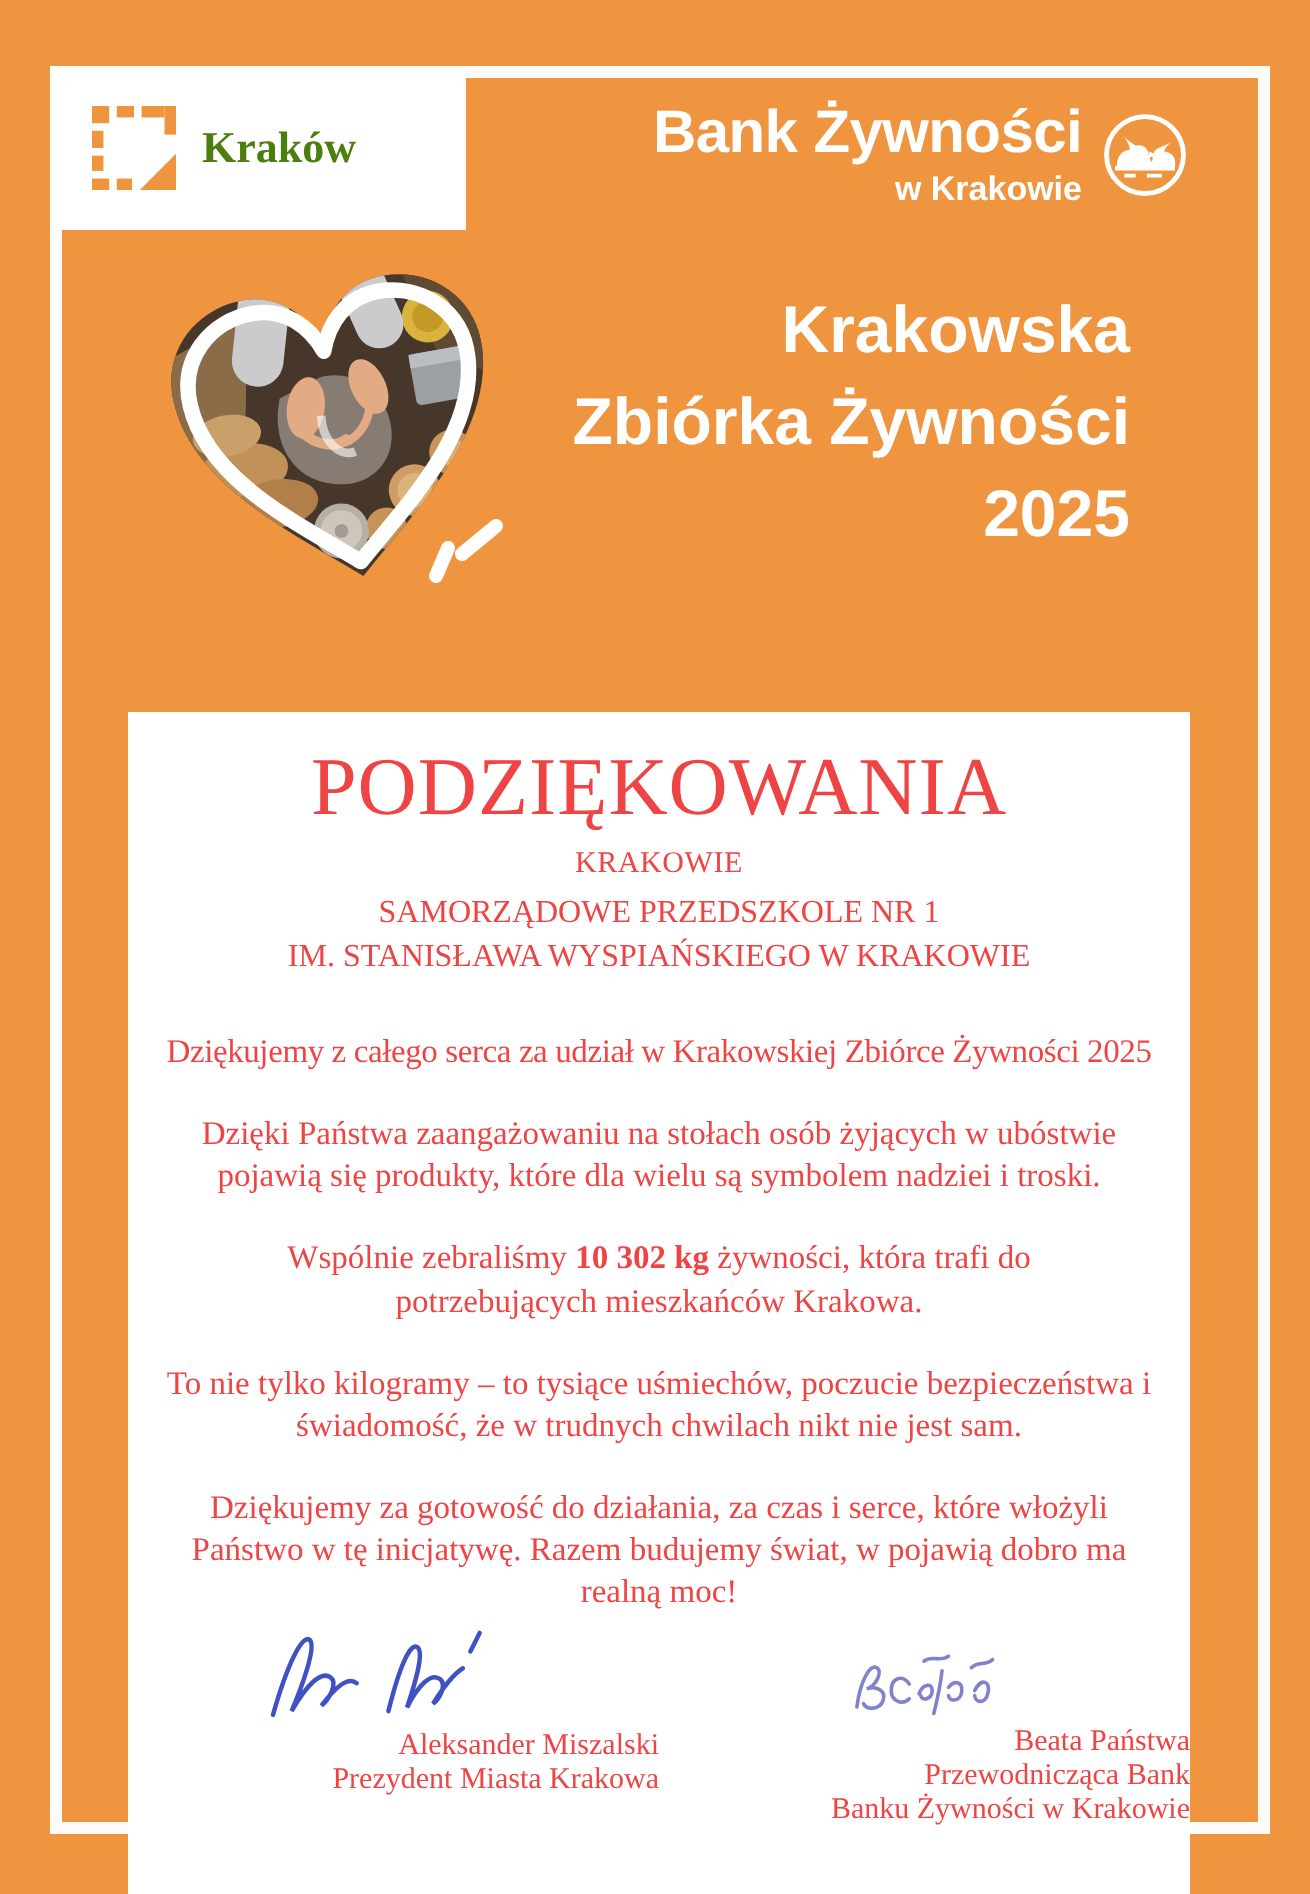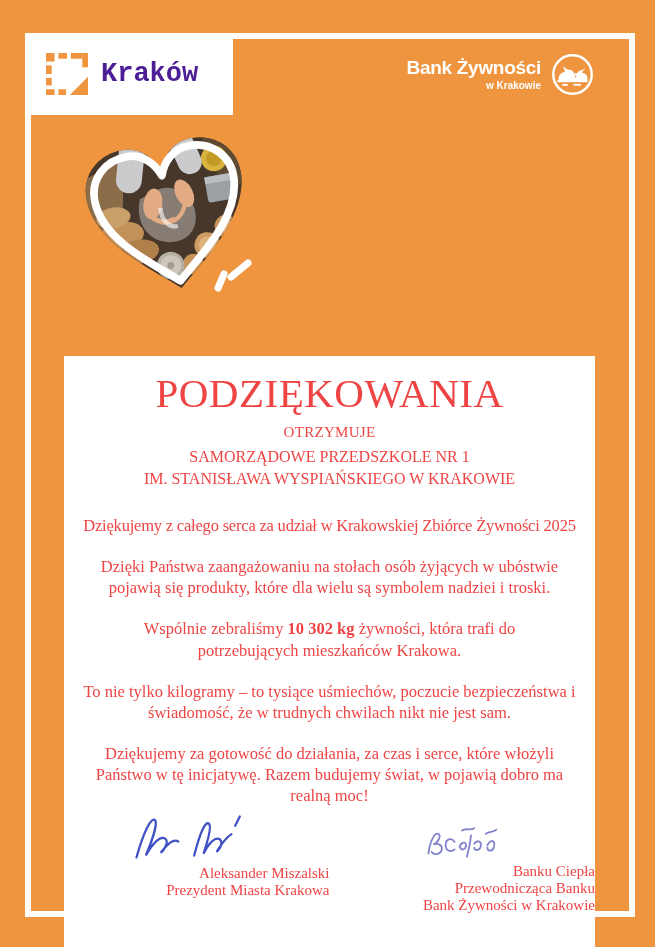--- a/index.html
+++ b/index.html
@@ -5,28 +5,28 @@
   html,body{margin:0;padding:0;}
   body{width:655px;height:947px;font-family:"Liberation Serif",serif;}
   .page{position:relative;width:655px;height:947px;background:#ef9540;overflow:hidden;}
 
   
   .frame{position:absolute;left:25px;top:33px;width:598px;height:872px;border:6px solid #fdfcf9;}
 
   
   .krakow-box{position:absolute;left:25px;top:33px;width:208px;height:82px;background:#ffffff;
     display:flex;align-items:center;gap:13px;padding-left:21px;box-sizing:border-box;}
-  .krakow-label{color:#4c1d95;font-family:Liberation Mono, monospace;font-weight:bold;font-size:27px;letter-spacing:0;}
+  .krakow-label{color:#4d7c0f;font-family:Liberation Serif, serif;font-weight:bold;font-size:22px;letter-spacing:0;}
 
   
   .bank-logo{position:absolute;right:60px;top:52px;display:flex;align-items:center;gap:9px;color:#ffffff;
     font-family:"Liberation Sans",sans-serif;font-weight:bold;}
   .bank-text{text-align:right;line-height:1;}
-  .bank-line1{font-size:19px;letter-spacing:-0.3px;margin-left:24px;}
-  .bank-line2{font-size:10px;margin-top:4px;}
+  .bank-line1{font-size:30px;letter-spacing:-0.3px;margin-left:24px;}
+  .bank-line2{font-size:17px;margin-top:4px;}
 
   
   .heart-svg{position:absolute;left:83px;top:134px;transform:rotate(-10deg);}
   .sparkles{position:absolute;left:205px;top:250px;}
   .hero-title{position:absolute;top:142px;right:90px;text-align:right;color:#ffffff;
     font-family:"Liberation Sans",sans-serif;font-weight:bold;font-size:33px;line-height:46px;}
 
   
   .card{position:absolute;left:64px;top:323px;width:531px;height:663px;background:#ffffff;
     text-align:center;color:#ef4444;box-sizing:border-box;padding-top:15px;overflow:hidden;margin-top:33px;}
@@ -133,24 +133,29 @@
     <path d="M100 180 C66 150 12 112 9 62 C7 31 31 10 59 10 C80 10 94 25 100 42 C106 25 120 10 141 10 C169 10 193 31 191 62 C188 112 134 150 100 180 Z" transform="translate(10 9.5) scale(0.9)" fill="none" stroke="#ffffff" stroke-width="10" stroke-linejoin="round"></path>
   </svg>
 
   <svg class="sparkles" width="52" height="48" viewBox="0 0 52 48">
     <g stroke="#ffffff" stroke-width="7" stroke-linecap="round">
       <line x1="13" y1="38" x2="19" y2="24"></line>
       <line x1="26" y1="27" x2="43" y2="13"></line>
     </g>
   </svg>
 
+  <div class="hero-title">
+    <div>Krakowska</div>
+    <div>Zbiórka Żywności</div>
+    <div>2025</div>
+  </div>
 
   <main class="card">
     <h1>PODZIĘKOWANIA</h1>
-    <div class="receives">OTRZYMUJE</div>
+    <div class="receives">KRAKOWIE</div>
     <div class="recipient">
       <div>SAMORZĄDOWE PRZEDSZKOLE NR 1</div>
       <div>IM. STANISŁAWA WYSPIAŃSKIEGO W KRAKOWIE</div>
     </div>
 
     <p class="p1">Dziękujemy z całego serca za udział w Krakowskiej Zbiórce Żywności 2025</p>
     <p class="p2">Dzięki Państwa zaangażowaniu na stołach osób żyjących w ubóstwie pojawią się produkty, które dla wielu są symbolem nadziei i troski.</p>
     <p class="p3"><span>Wspólnie zebraliśmy </span><strong>10 302 kg</strong><span> żywności, która trafi do potrzebujących mieszkańców Krakowa.</span></p>
     <p class="p4">To nie tylko kilogramy – to tysiące uśmiechów, poczucie bezpieczeństwa i świadomość, że w trudnych chwilach nikt nie jest sam.</p>
     <p class="p5">Dziękujemy za gotowość do działania, za czas i serce, które włożyli Państwo w tę inicjatywę. Razem budujemy świat, w pojawią dobro ma realną moc!</p>
@@ -173,21 +178,21 @@
             <path d="M14 36 C16 20 22 10 26 12 C30 14 26 23 20 25 C26 23 32 26 30 32 C28 38 20 38 18 34"></path>
             <path d="M46 22 C42 16 35 18 35 26 C35 33 42 35 46 31"></path>
             <path d="M52 28 C54 22 60 21 60 26 C60 31 54 33 53 29"></path>
             <path d="M66 14 C65 24 63 32 61 40"></path>
             <path d="M70 24 C74 19 79 21 78 27 C77 33 70 33 70 29"></path>
             <path d="M86 26 C90 18 96 20 94 28 C92 35 86 33 86 29"></path>
             <path d="M84 12 C88 8 93 11 97 7"></path>
             <path d="M55 8 C60 4 65 9 70 5"></path>
           </g>
         </svg>
-        <div class="sig-name">Banku Ciepła</div>
-        <div class="sig-title">Przewodnicząca Banku</div>
-        <div class="sig-title">Bank Żywności w Krakowie</div>
+        <div class="sig-name">Beata Państwa</div>
+        <div class="sig-title">Przewodnicząca Bank</div>
+        <div class="sig-title">Banku Żywności w Krakowie</div>
       </div>
     </div>
 
   </main>
 
 </div>
 
 </body></html>

